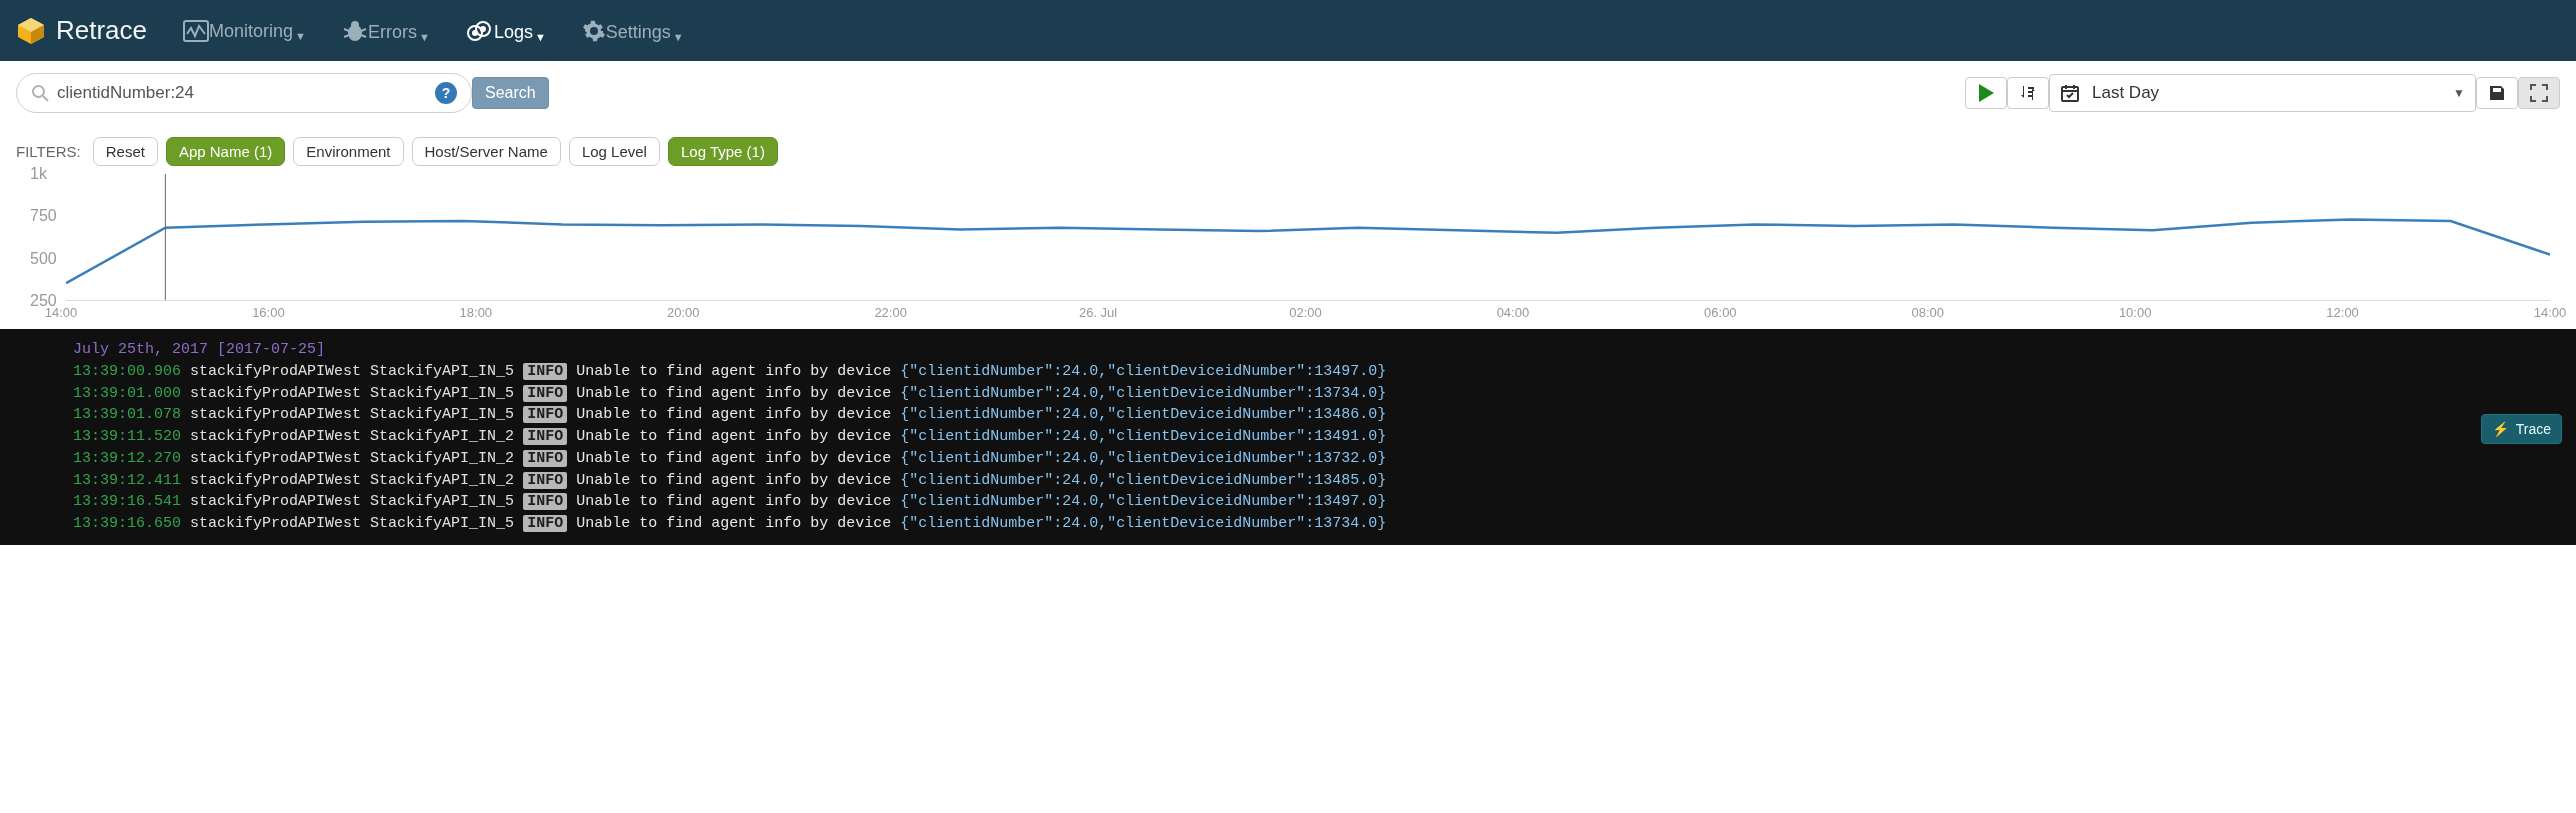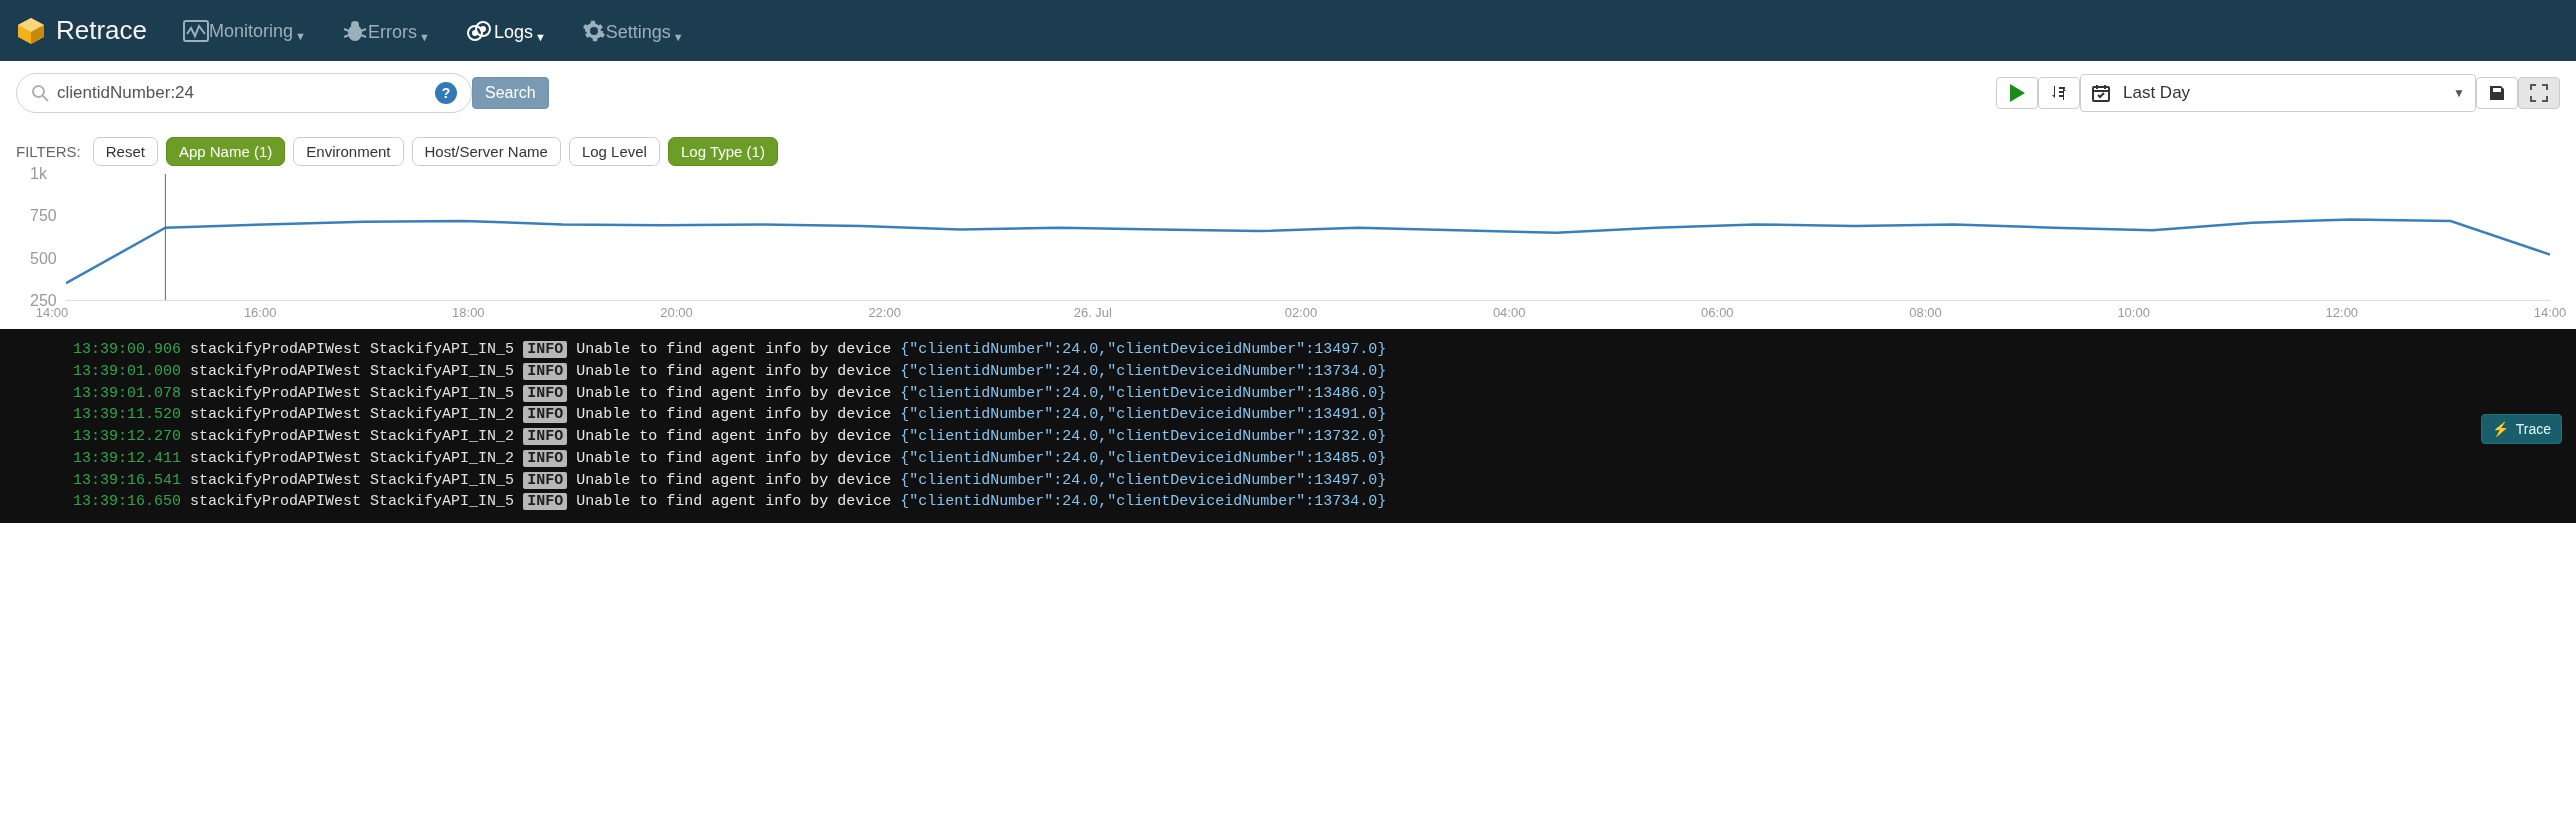--- a/index.html
+++ b/index.html
@@ -55,21 +55,21 @@
     .spacer { flex: 1; }
     .iconbtn { width: 42px; padding: 0; }
     .play-tri {
       width: 0; height: 0; border-style: solid;
       border-width: 9px 0 9px 15px;
       border-color: transparent transparent transparent #1d8a1e;
     }
     .timerange {
       display: flex; align-items: center; gap: 12px;
       border: 1px solid #ccc; border-radius: 4px;
-      height: 38px; padding: 0 10px; width: 396px;
+      height: 38px; padding: 0 10px; width: 427px;
       font-size: 17px; cursor: pointer;
     }
     .tr-caret { margin-left: auto; font-size: 12px; color: #555; }
 
     
     .filter-row { display: flex; align-items: center; gap: 8px; padding: 0 16px 8px; margin-top: 12px; }
     .filter-label { font-size: 15px; color: #666; margin-right: 4px; }
     .chip {
       border: 1px solid #ccc; border-radius: 7px;
       padding: 5px 12px; font-size: 15px; cursor: pointer;
@@ -78,21 +78,21 @@
     .chip.active { background: #6c9d26; border-color: #5f8d1e; color: #fff; }
 
     
     .chart-wrap { padding: 0 16px 6px; }
     .chart { position: relative; height: 149px; }
     .y-tick { position: absolute; left: 14px; font-size: 16px; color: #999; transform: translateY(-50%); }
     .plot {
       position: absolute; left: 50px; right: 10px; top: 0; bottom: 22px;
       border-bottom: 1px solid #ddd;
     }
-    .x-ticks { position: absolute; left: 36px; right: 10px; bottom: 0; height: 18px; }
+    .x-ticks { position: absolute; left: 45px; right: 10px; bottom: 0; height: 18px; }
     .x-tick { position: absolute; font-size: 13px; color: #999; transform: translateX(-50%); }
     .chart-line { fill: none; stroke: #3a7fba; stroke-width: 2.5; }
     .chart-cursor { stroke: #666; stroke-width: 1; }
 
     
     .logpane {
       background: #101010; color: #cfcfcf;
       padding: 10px 0 10px 73px;
       font-family: "Courier New", monospace;
       font-size: 15px;
@@ -284,20 +284,21 @@
         <span class="x-tick" style="left: 66.6667%;">06:00</span>
         <span class="x-tick" style="left: 75%;">08:00</span>
         <span class="x-tick" style="left: 83.3333%;">10:00</span>
         <span class="x-tick" style="left: 91.6667%;">12:00</span>
         <span class="x-tick" style="left: 100%;">14:00</span>
       </div>
     </div>
 </div>
 
 <div class="logpane">
+  <div class="log-date">July 25th, 2017 [2017-07-25]</div>
   <div id="log-lines">
       <div class="log-line"><span class="ts">13:39:00.906</span>  <span class="src">stackifyProdAPIWest</span> <span class="src">StackifyAPI_IN_5</span> <span class="lvl">INFO</span> <span class="msg">Unable to find agent info by device</span> <span class="json">{"clientidNumber":24.0,"clientDeviceidNumber":13497.0}</span></div>
       <div class="log-line"><span class="ts">13:39:01.000</span>  <span class="src">stackifyProdAPIWest</span> <span class="src">StackifyAPI_IN_5</span> <span class="lvl">INFO</span> <span class="msg">Unable to find agent info by device</span> <span class="json">{"clientidNumber":24.0,"clientDeviceidNumber":13734.0}</span></div>
       <div class="log-line"><span class="ts">13:39:01.078</span>  <span class="src">stackifyProdAPIWest</span> <span class="src">StackifyAPI_IN_5</span> <span class="lvl">INFO</span> <span class="msg">Unable to find agent info by device</span> <span class="json">{"clientidNumber":24.0,"clientDeviceidNumber":13486.0}</span></div>
       <div class="log-line"><span class="ts">13:39:11.520</span>  <span class="src">stackifyProdAPIWest</span> <span class="src">StackifyAPI_IN_2</span> <span class="lvl">INFO</span> <span class="msg">Unable to find agent info by device</span> <span class="json">{"clientidNumber":24.0,"clientDeviceidNumber":13491.0}</span></div>
       <div class="log-line"><span class="ts">13:39:12.270</span>  <span class="src">stackifyProdAPIWest</span> <span class="src">StackifyAPI_IN_2</span> <span class="lvl">INFO</span> <span class="msg">Unable to find agent info by device</span> <span class="json">{"clientidNumber":24.0,"clientDeviceidNumber":13732.0}</span></div>
       <div class="log-line"><span class="ts">13:39:12.411</span>  <span class="src">stackifyProdAPIWest</span> <span class="src">StackifyAPI_IN_2</span> <span class="lvl">INFO</span> <span class="msg">Unable to find agent info by device</span> <span class="json">{"clientidNumber":24.0,"clientDeviceidNumber":13485.0}</span></div>
       <div class="log-line"><span class="ts">13:39:16.541</span>  <span class="src">stackifyProdAPIWest</span> <span class="src">StackifyAPI_IN_5</span> <span class="lvl">INFO</span> <span class="msg">Unable to find agent info by device</span> <span class="json">{"clientidNumber":24.0,"clientDeviceidNumber":13497.0}</span></div>
       <div class="log-line"><span class="ts">13:39:16.650</span>  <span class="src">stackifyProdAPIWest</span> <span class="src">StackifyAPI_IN_5</span> <span class="lvl">INFO</span> <span class="msg">Unable to find agent info by device</span> <span class="json">{"clientidNumber":24.0,"clientDeviceidNumber":13734.0}</span></div>
     </div>

